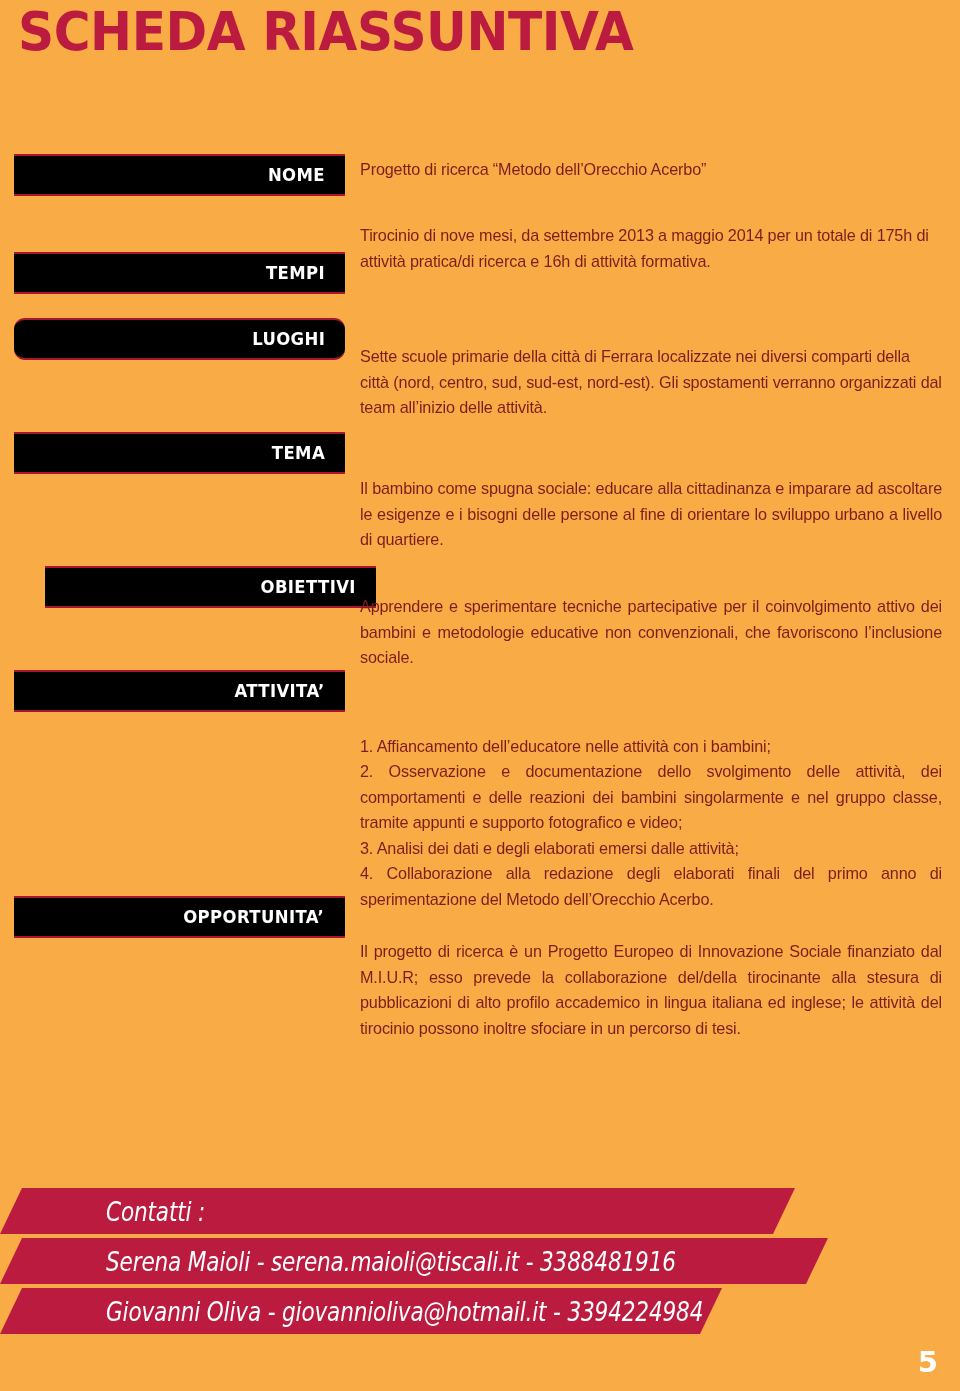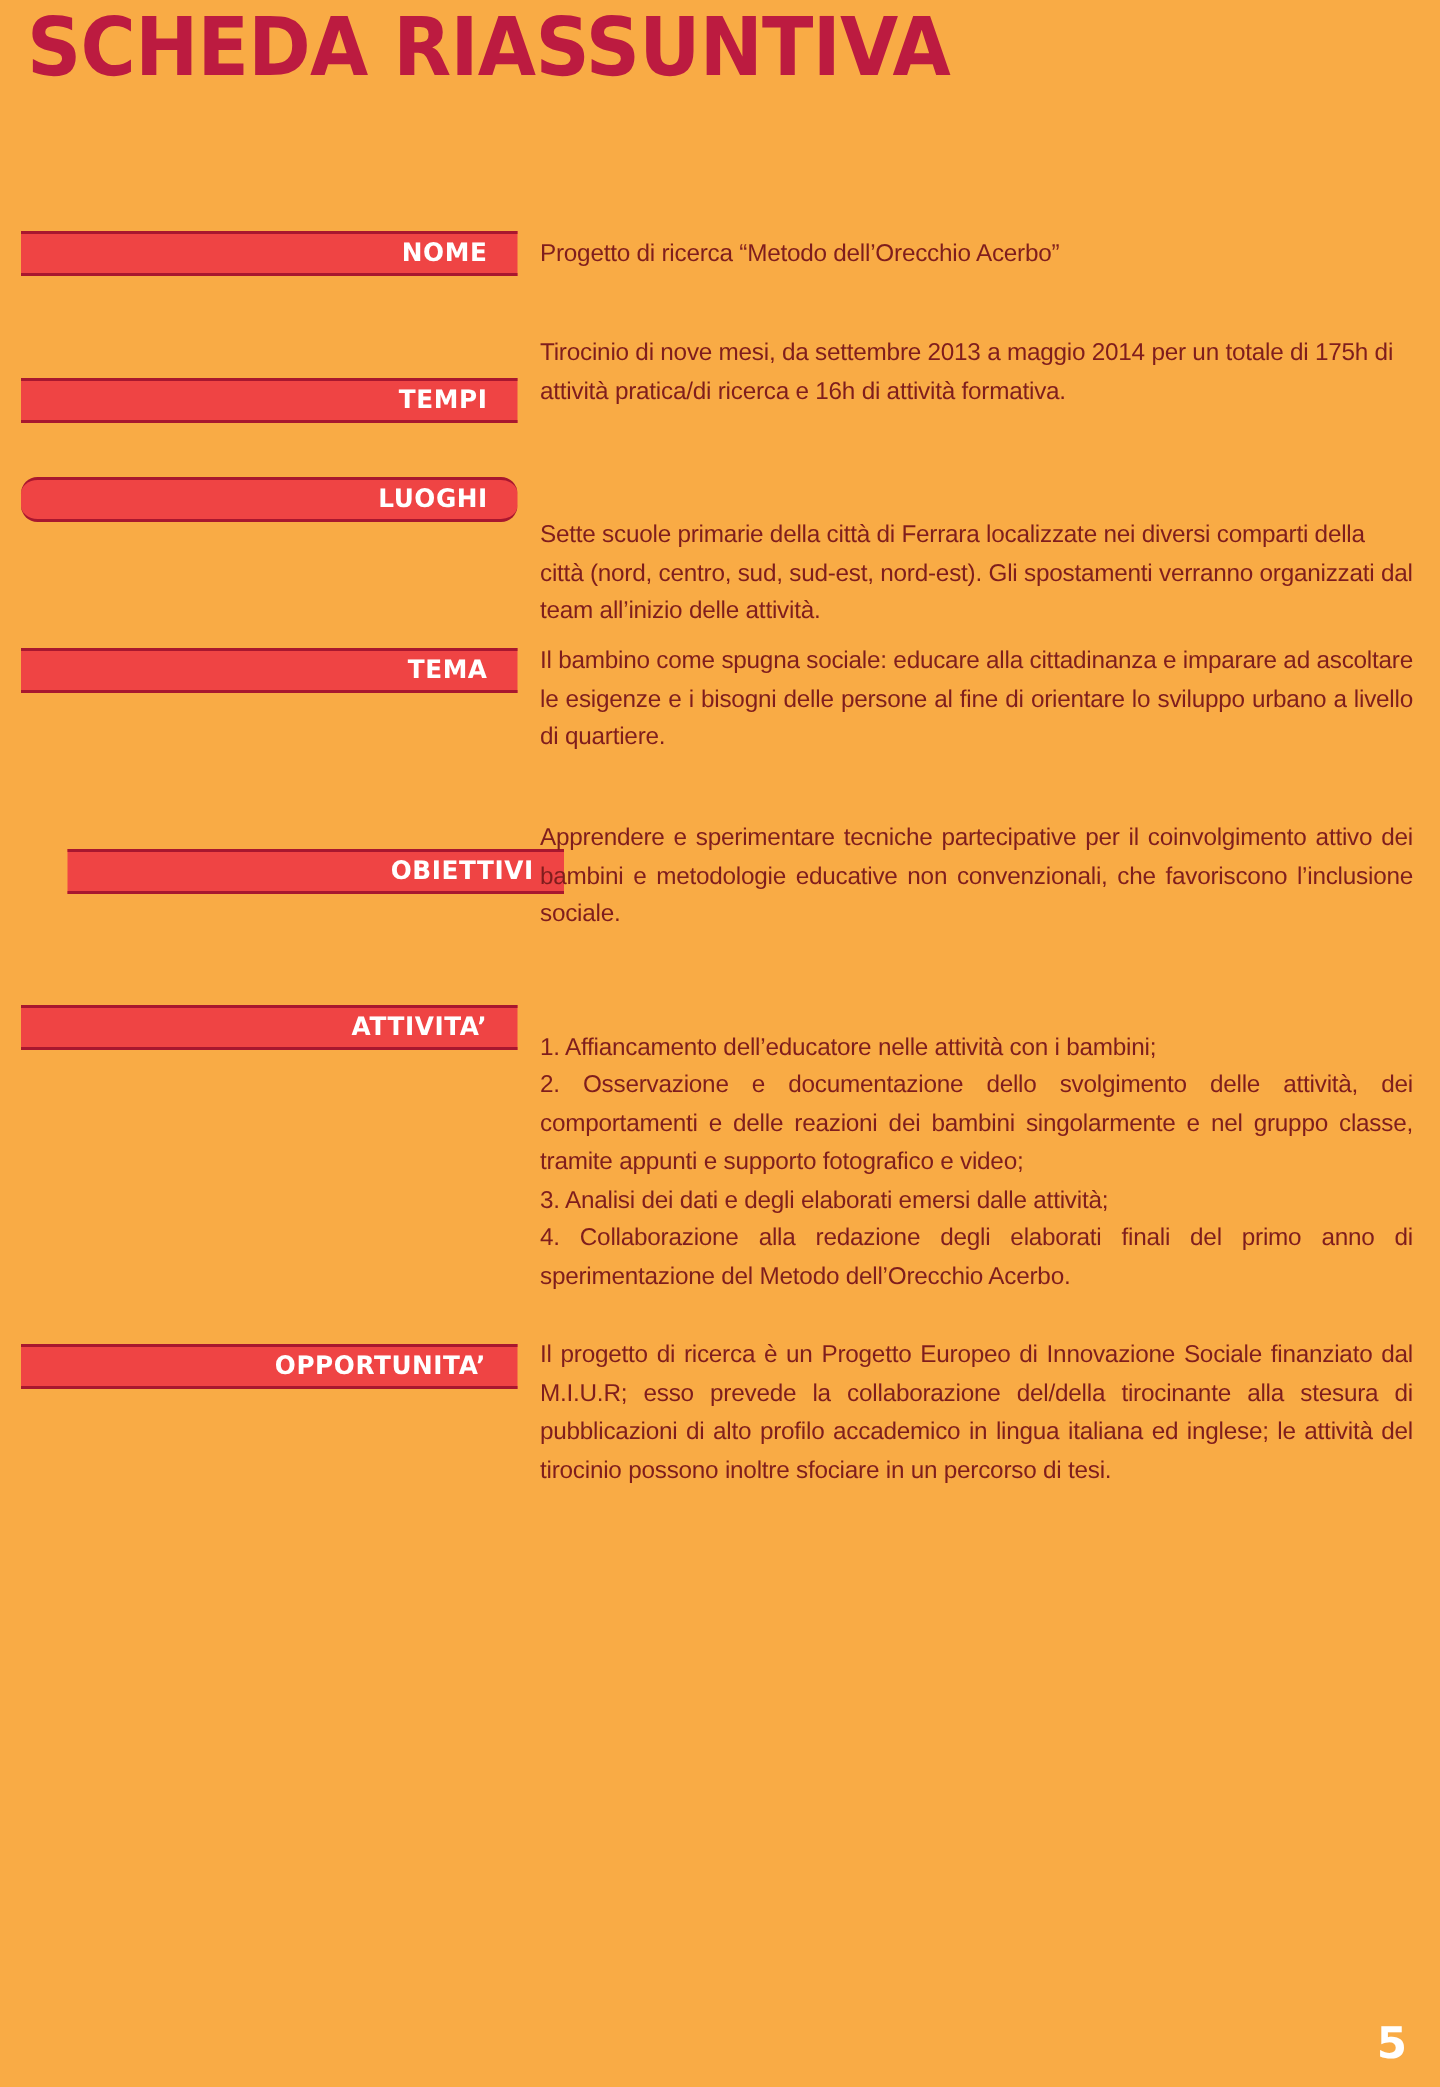--- a/index.html
+++ b/index.html
@@ -41,22 +41,22 @@
   
   .section {
     position: absolute;
     left: 0;
     width: 960px;
   }
   .label-bar {
     position: absolute;
     left: 14px;
     width: 331px;
-    height: 30px;
-    background: #ef4444;
+    height: 42px;
+    background: #000000;
     border-top: 2px solid #a8172f;
     border-bottom: 2px solid #a8172f;
     box-sizing: border-box;
     display: flex;
     align-items: center;
     justify-content: flex-end;
     padding-right: 19px;
     box-sizing: border-box;
   }
   .label-bar span {
@@ -71,21 +71,21 @@
   }
   .body-text {
     position: absolute;
     left: 360px;
     width: 582px;
     color: #7f1d1d;
     font-size: 16.2px;
     line-height: 25.5px;
     letter-spacing: -0.15px;
   }
-  .body-text.justify { text-align: justify; }
+  .body-text.justify { text-align: justify; margin-top: 48px; }
   .body-text.left { text-align: left; }
   .body-text p { margin: 0; }
 
   
   .footer {
     position: absolute;
     left: 0;
     top: 1188px;
     width: 960px;
     height: 170px;
@@ -197,16 +197,27 @@
 
   <div class="section" style="top:896px;">
     <div class="label-bar" style="top:0;">
       <span>OPPORTUNITA’</span>
     </div>
     <div class="body-text justify" style="top:-5px;">
       <p>Il progetto di ricerca è un Progetto Europeo di Innovazione Sociale finanziato dal M.I.U.R; esso prevede la collaborazione del/della tirocinante alla stesura di pubblicazioni di alto profilo accademico in lingua italiana ed inglese; le attività del tirocinio possono inoltre sfociare in un percorso di tesi.</p>
     </div>
   </div>
 
+  <div class="footer">
+    <div class="contact-bar" id="contact-bar-0">
+      <span>Contatti :</span>
+    </div>
+    <div class="contact-bar" id="contact-bar-1">
+      <span>Serena Maioli  - serena.maioli@tiscali.it - 3388481916</span>
+    </div>
+    <div class="contact-bar" id="contact-bar-2">
+      <span>Giovanni Oliva - giovannioliva@hotmail.it - 3394224984</span>
+    </div>
+  </div>
 
   <div class="page-number">5</div>
 
 </div>
 
 </body></html>

